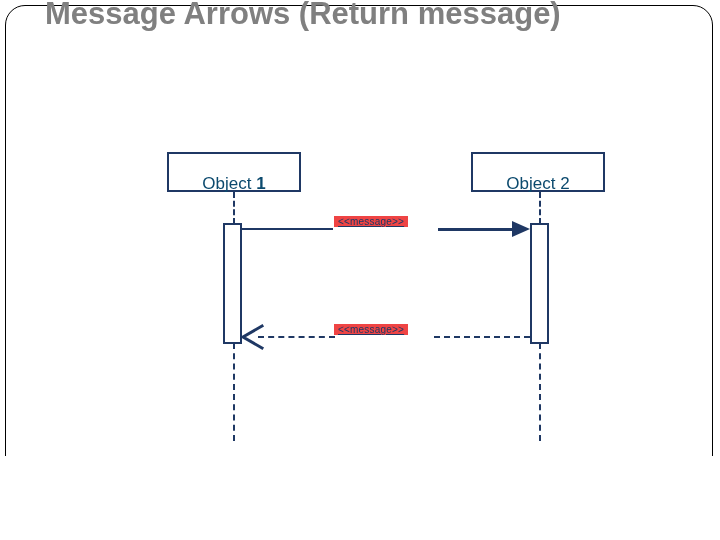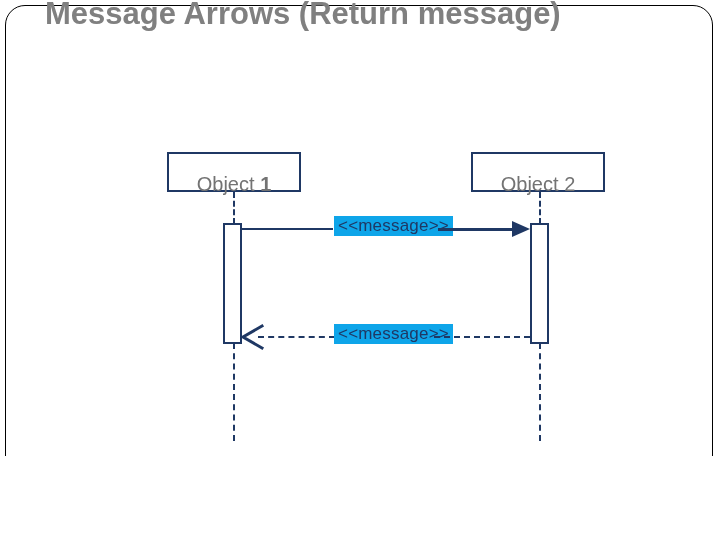--- a/index.html
+++ b/index.html
@@ -52,46 +52,47 @@
   .obj-box {
     position: absolute;
     box-sizing: border-box;
     border: 2px solid #1F3864;
     background: #ffffff;
     display: flex;
     align-items: center;
     justify-content: center;
   }
   .obj-label {
-    color: #737373;
-    font-size: 20px;
+    color: #0c4a6e;
+    font-size: 17px;
     font-weight: normal;
     white-space: nowrap;
     margin-top: 24px;
   }
   .obj-label b { font-weight: bold; }
   .lifeline {
     position: absolute;
     width: 0;
     border-left: 2px dashed #1F3864;
   }
   .activation {
     position: absolute;
     box-sizing: border-box;
     border: 2px solid #1F3864;
     background: #ffffff;
   }
   .msg-label {
     position: absolute;
     color: #1F3864;
-    font-size: 17px;
+    font-size: 10px;
     white-space: nowrap;
-    background: #0ea5e9;
+    background: #ef4444;
     padding: 0 4px;
     letter-spacing: 0.2px;
+    text-decoration: underline;
   }
   .msg-line-solid {
     position: absolute;
     height: 0;
     border-top: 2px solid #1F3864;
   }
   .msg-line-solid.thick {
     border-top-width: 3px;
   }
   .msg-line-dashed {

